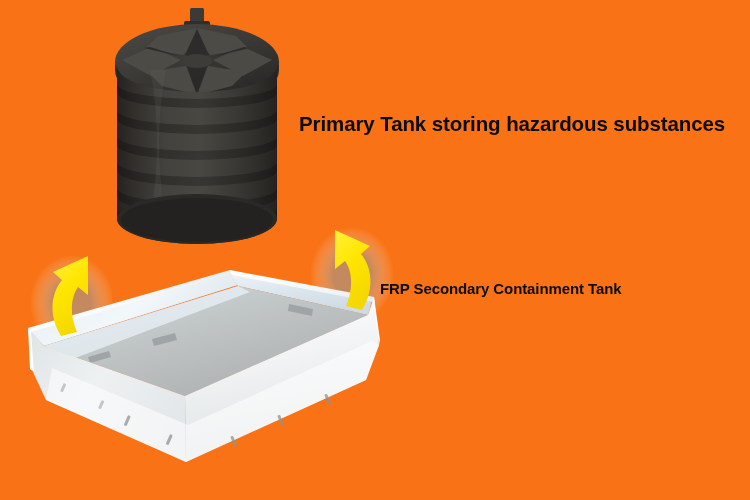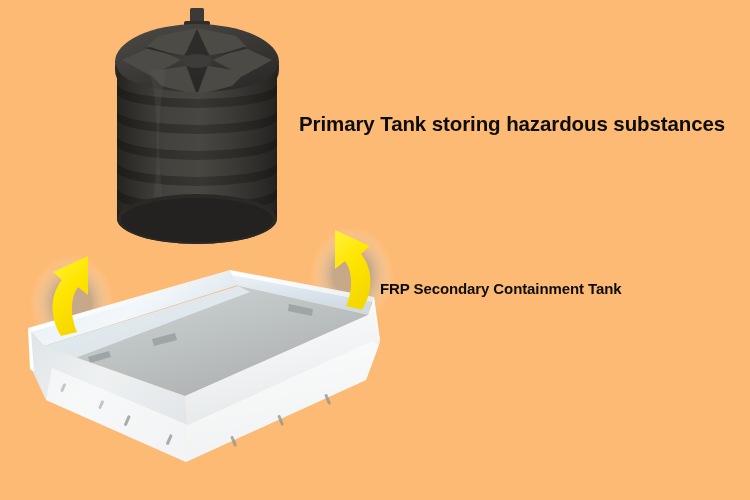--- a/index.html
+++ b/index.html
@@ -4,21 +4,21 @@
 <style>
   html, body {
     margin: 0;
     padding: 0;
     background: #ffffff;
   }
   #stage {
     position: relative;
     width: 750px;
     height: 500px;
-    background: #fdba74;
+    background: #f97316;
     overflow: hidden;
     font-family: "Liberation Sans", sans-serif;
   }
 
   
   .label {
     position: absolute;
     font-family: "Liberation Sans", sans-serif;
     font-weight: bold;
     color: #0d0d0d;

